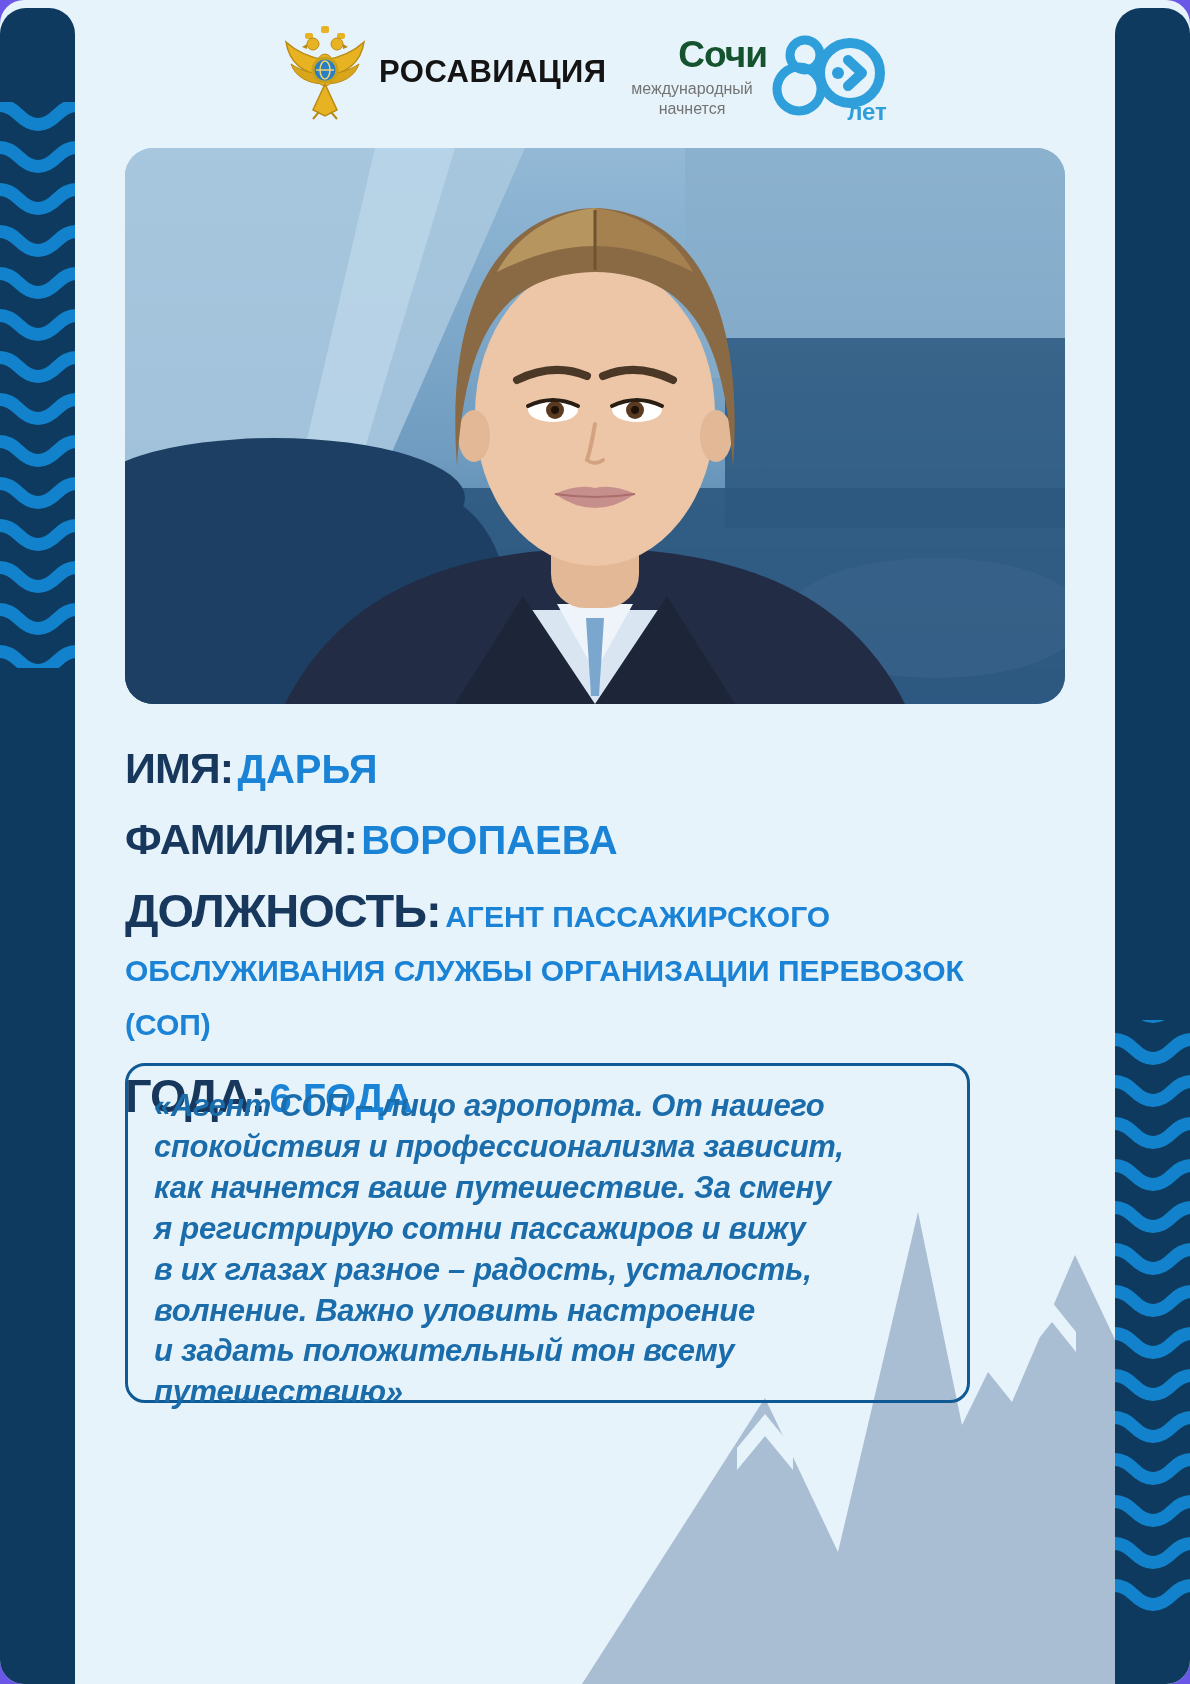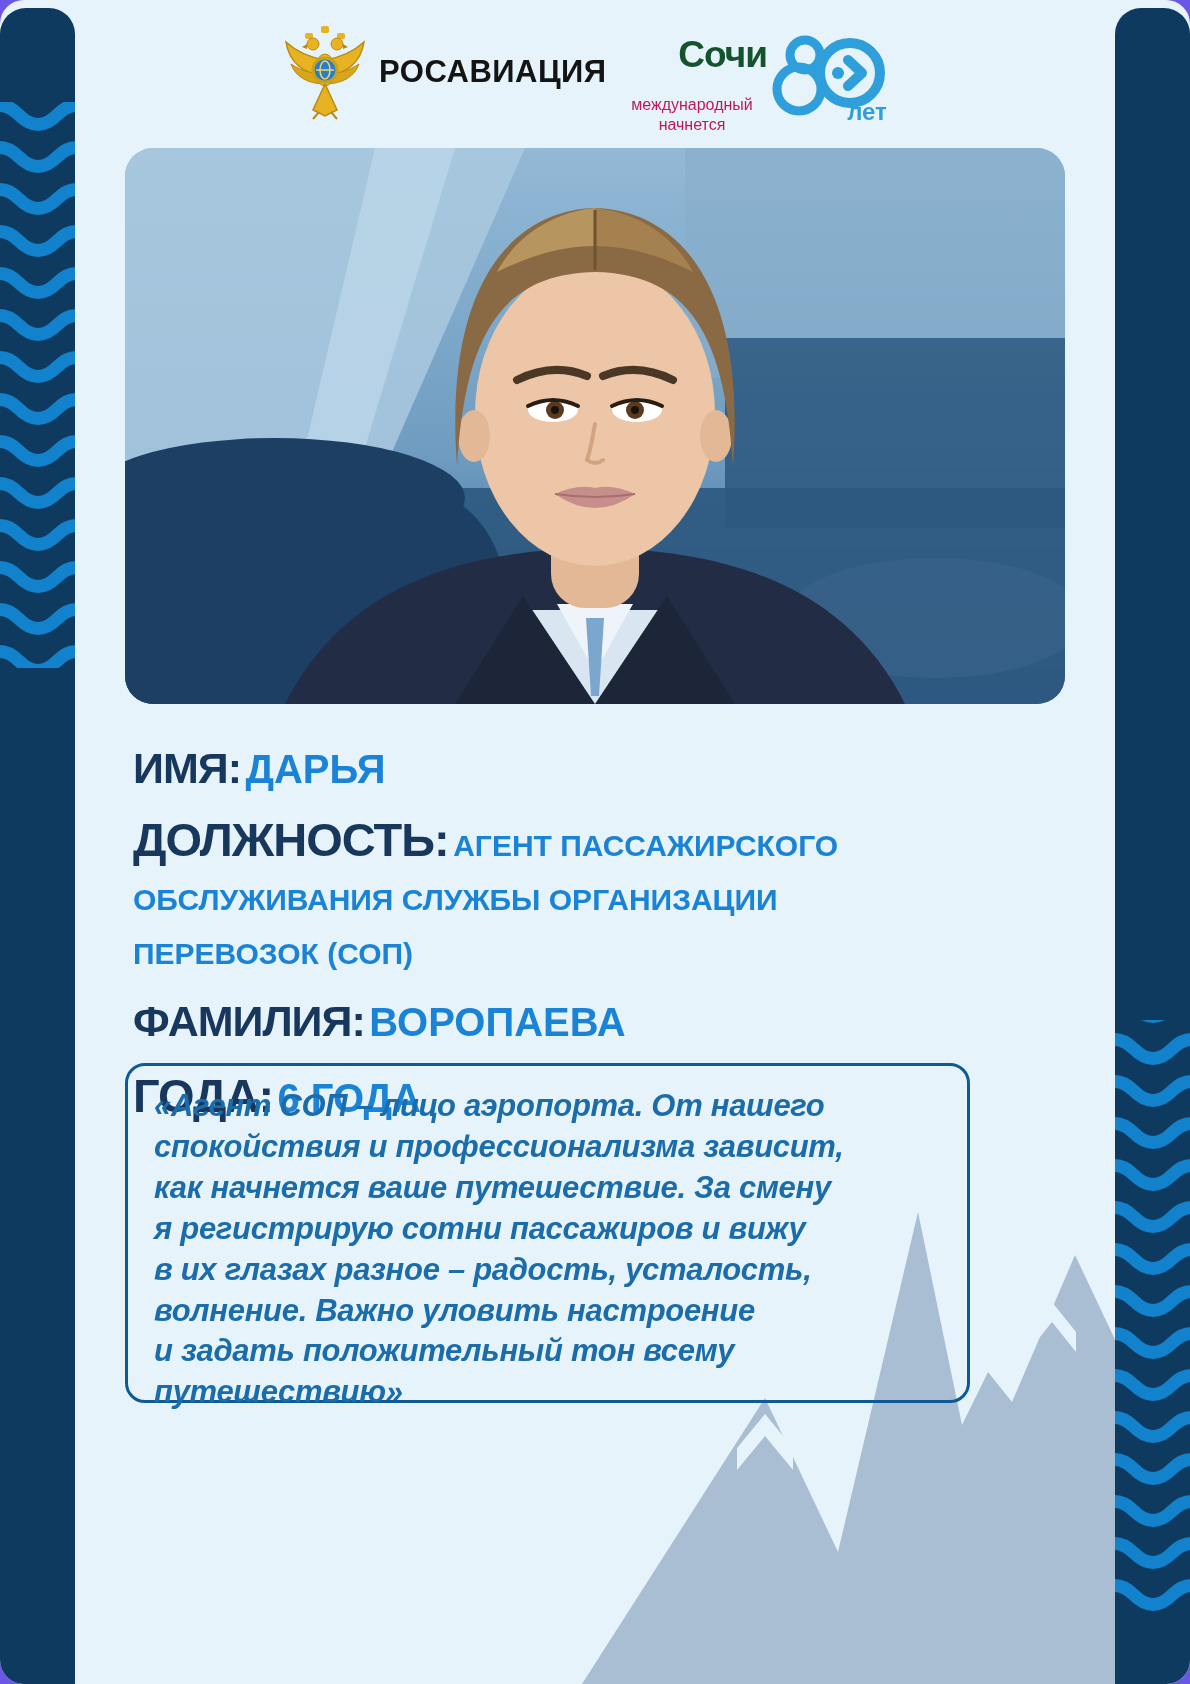--- a/index.html
+++ b/index.html
@@ -21,33 +21,33 @@
   .bar-right{right:0;}
   
   .header{position:absolute;top:0;left:17px;right:0;height:140px;z-index:20;}
   .arms{position:absolute;left:266px;top:24px;width:84px;height:96px;}
   .rosav-label{
     position:absolute;left:362px;top:54px;
     font-size:31px;font-weight:bold;color:#141414;letter-spacing:.5px;
   }
   .sochi{position:absolute;left:600px;top:36px;width:150px;text-align:center;}
   .sochi-title{font-size:37px;font-weight:bold;color:#14532d;letter-spacing:-1px;line-height:1;text-align:right;}
-  .sochi-sub{font-size:16px;color:#be185d;line-height:1.22;margin-top:22px;}
+  .sochi-sub{font-size:16px;color:#737373;line-height:1.22;margin-top:6px;}
   .logo80{position:absolute;left:752px;top:26px;width:120px;height:100px;}
   
   .photo{
     position:absolute;left:125px;top:148px;width:940px;height:556px;
     border-radius:28px;overflow:hidden;z-index:20;
   }
   .photo svg{display:block;}
   
   .mountain{position:absolute;inset:0;z-index:5;}
   
   .fields{position:absolute;left:125px;top:744px;width:845px;z-index:10;}
-  .frow{margin-bottom:22px;margin-left:8px;}
+  .frow{margin-bottom:22px;}
   .frow .lbl{
     font-weight:bold;color:#17375c;letter-spacing:-1px;
   }
   .frow .val{
     font-weight:bold;color:#1a83d6;letter-spacing:0;
   }
   .row-name .lbl,.row-surname .lbl{font-size:43px;}
   .row-name .val,.row-surname .val{font-size:40px;}
   .row-position{line-height:49px;margin-bottom:14px;}
   .row-position .lbl{font-size:47px;}
@@ -184,27 +184,27 @@
       <path d="M430 346 Q452 336 470 340 Q488 336 510 346 Q470 374 430 346 Z" fill="#c78f8c"></path>
       <path d="M430 346 Q470 352 510 346" fill="none" stroke="#a96e6c" stroke-width="2"></path>
     </svg>
   </div>
 
   <div class="fields">
     <div class="frow row-name">
       <span class="lbl">ИМЯ:</span>
       <span class="val">ДАРЬЯ</span>
     </div>
+    <div class="frow row-surname">
+      <span class="lbl">ФАМИЛИЯ:</span>
+      <span class="val">ВОРОПАЕВА</span>
+    </div>
     <div class="frow row-position">
       <span class="lbl">ДОЛЖНОСТЬ:</span>
       <span class="val">АГЕНТ ПАССАЖИРСКОГО ОБСЛУЖИВАНИЯ СЛУЖБЫ ОРГАНИЗАЦИИ ПЕРЕВОЗОК (СОП)</span>
-    </div>
-    <div class="frow row-surname">
-      <span class="lbl">ФАМИЛИЯ:</span>
-      <span class="val">ВОРОПАЕВА</span>
     </div>
     <div class="frow row-exp">
       <span class="lbl">ГОДА:</span>
       <span class="val">6 ГОДА</span>
     </div>
   </div>
 
   <div class="quote">
     <div class="quote-text">«Агент СОП – лицо аэропорта. От нашего
 спокойствия и профессионализма зависит,

